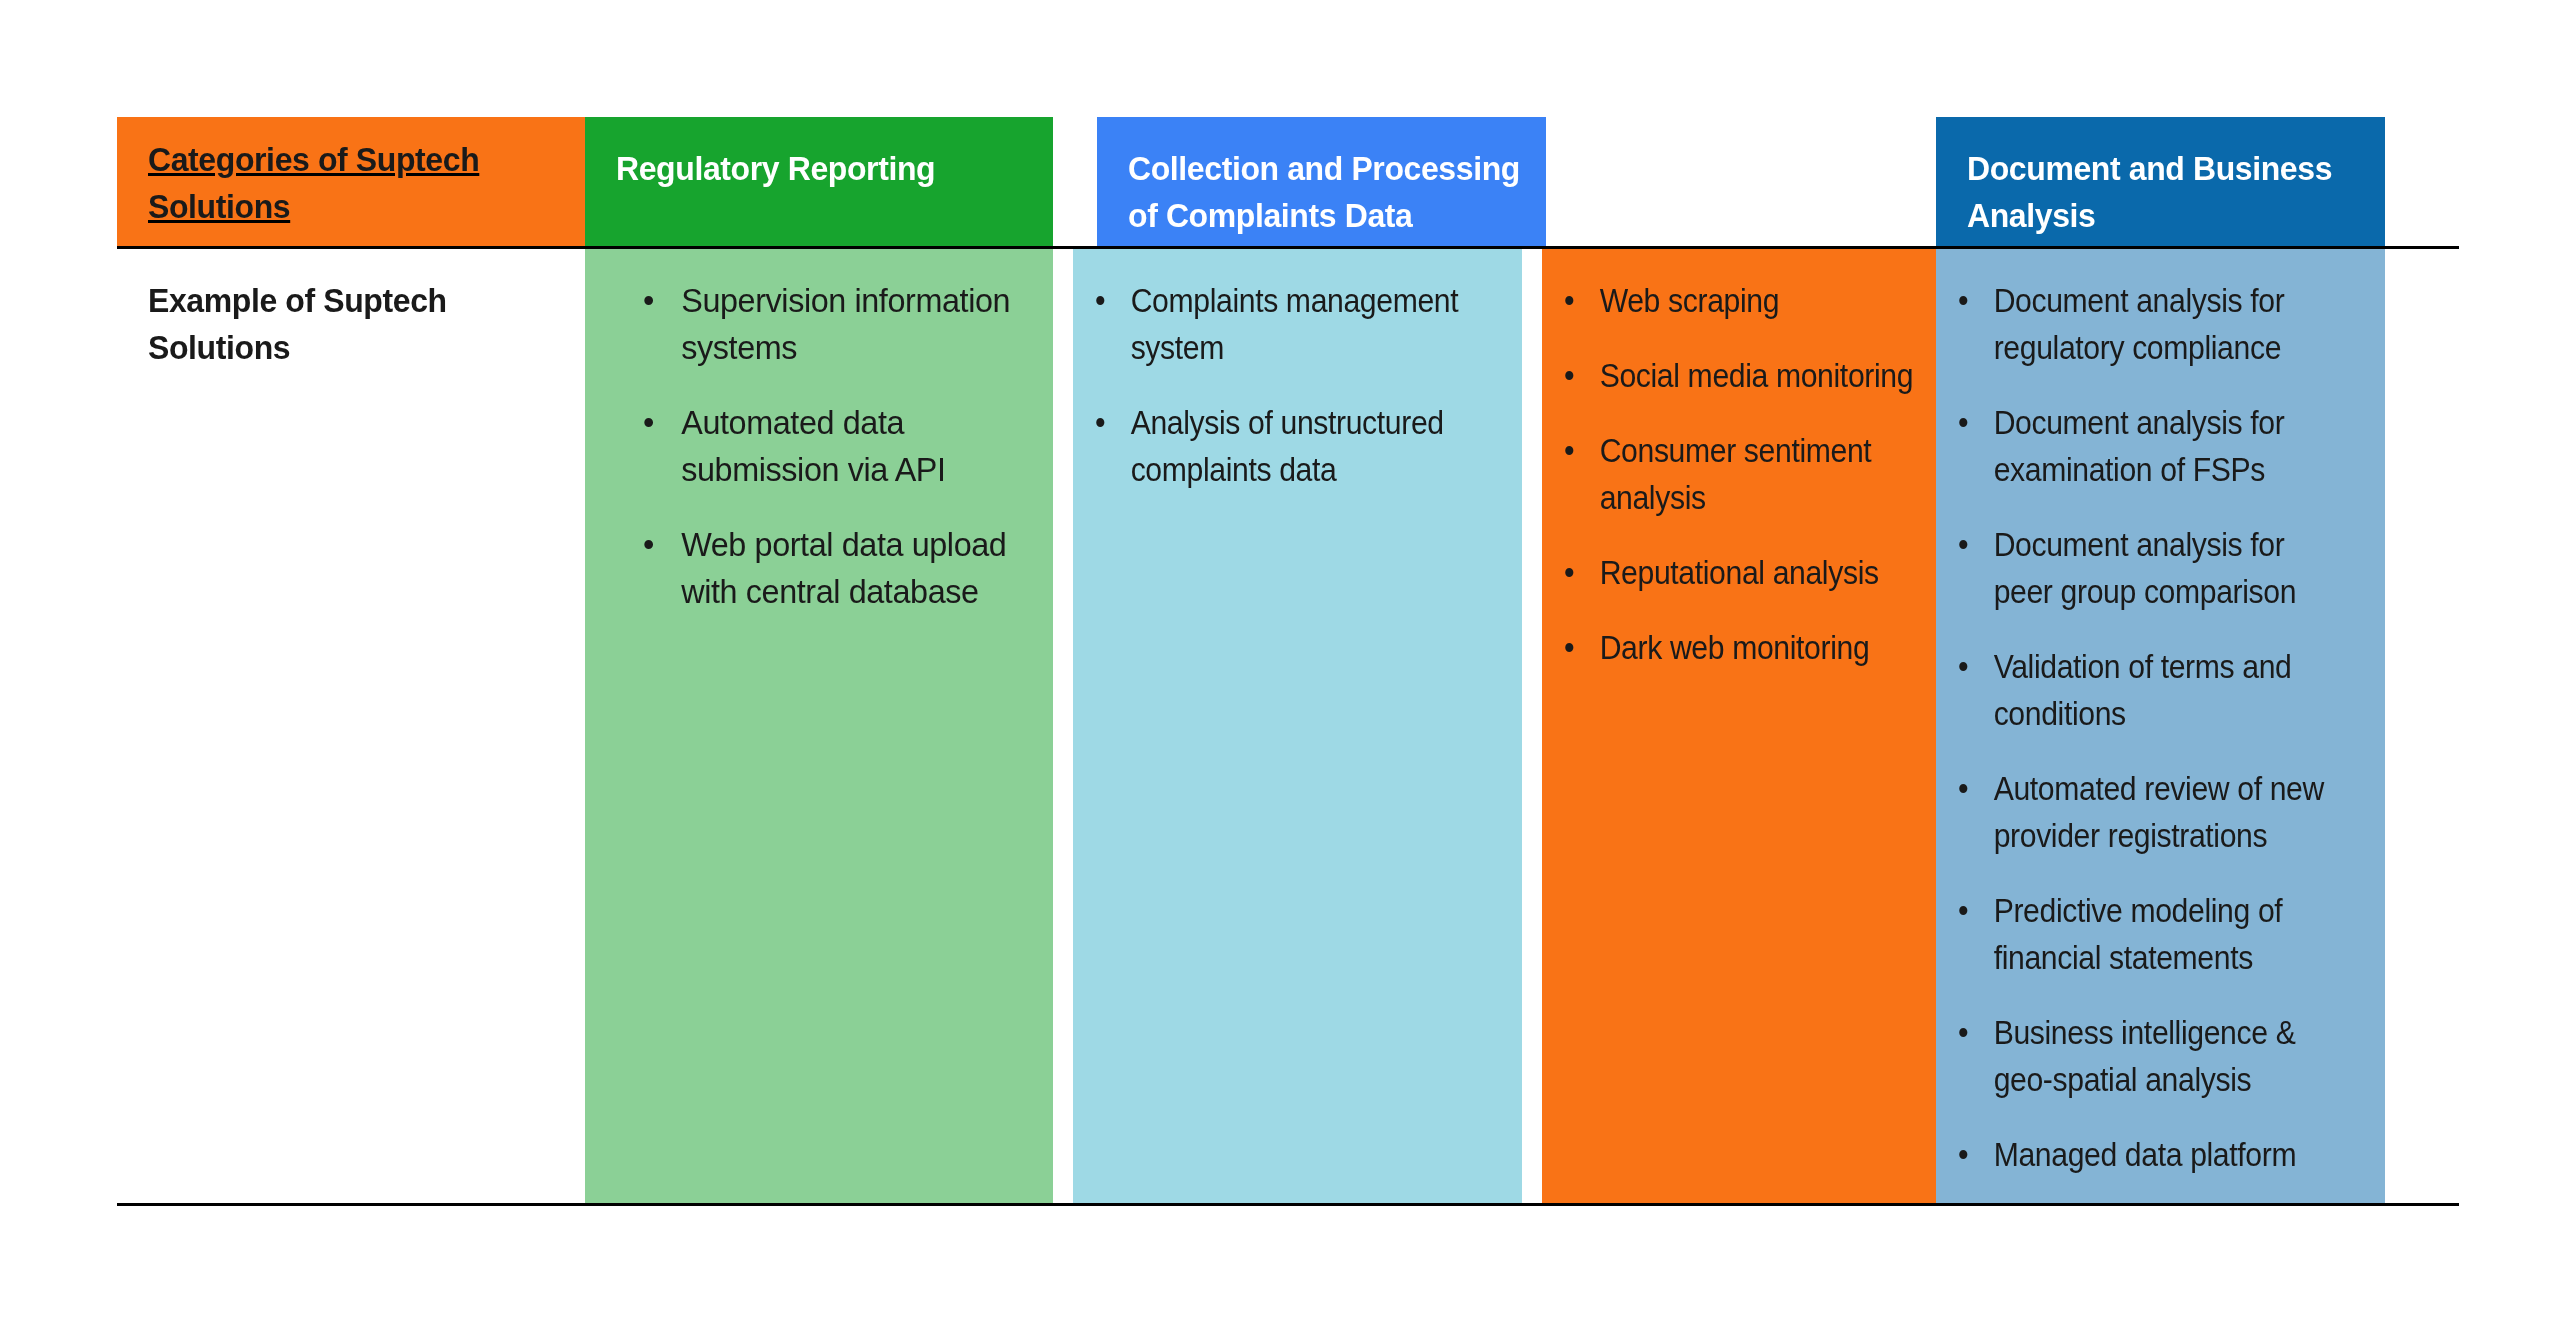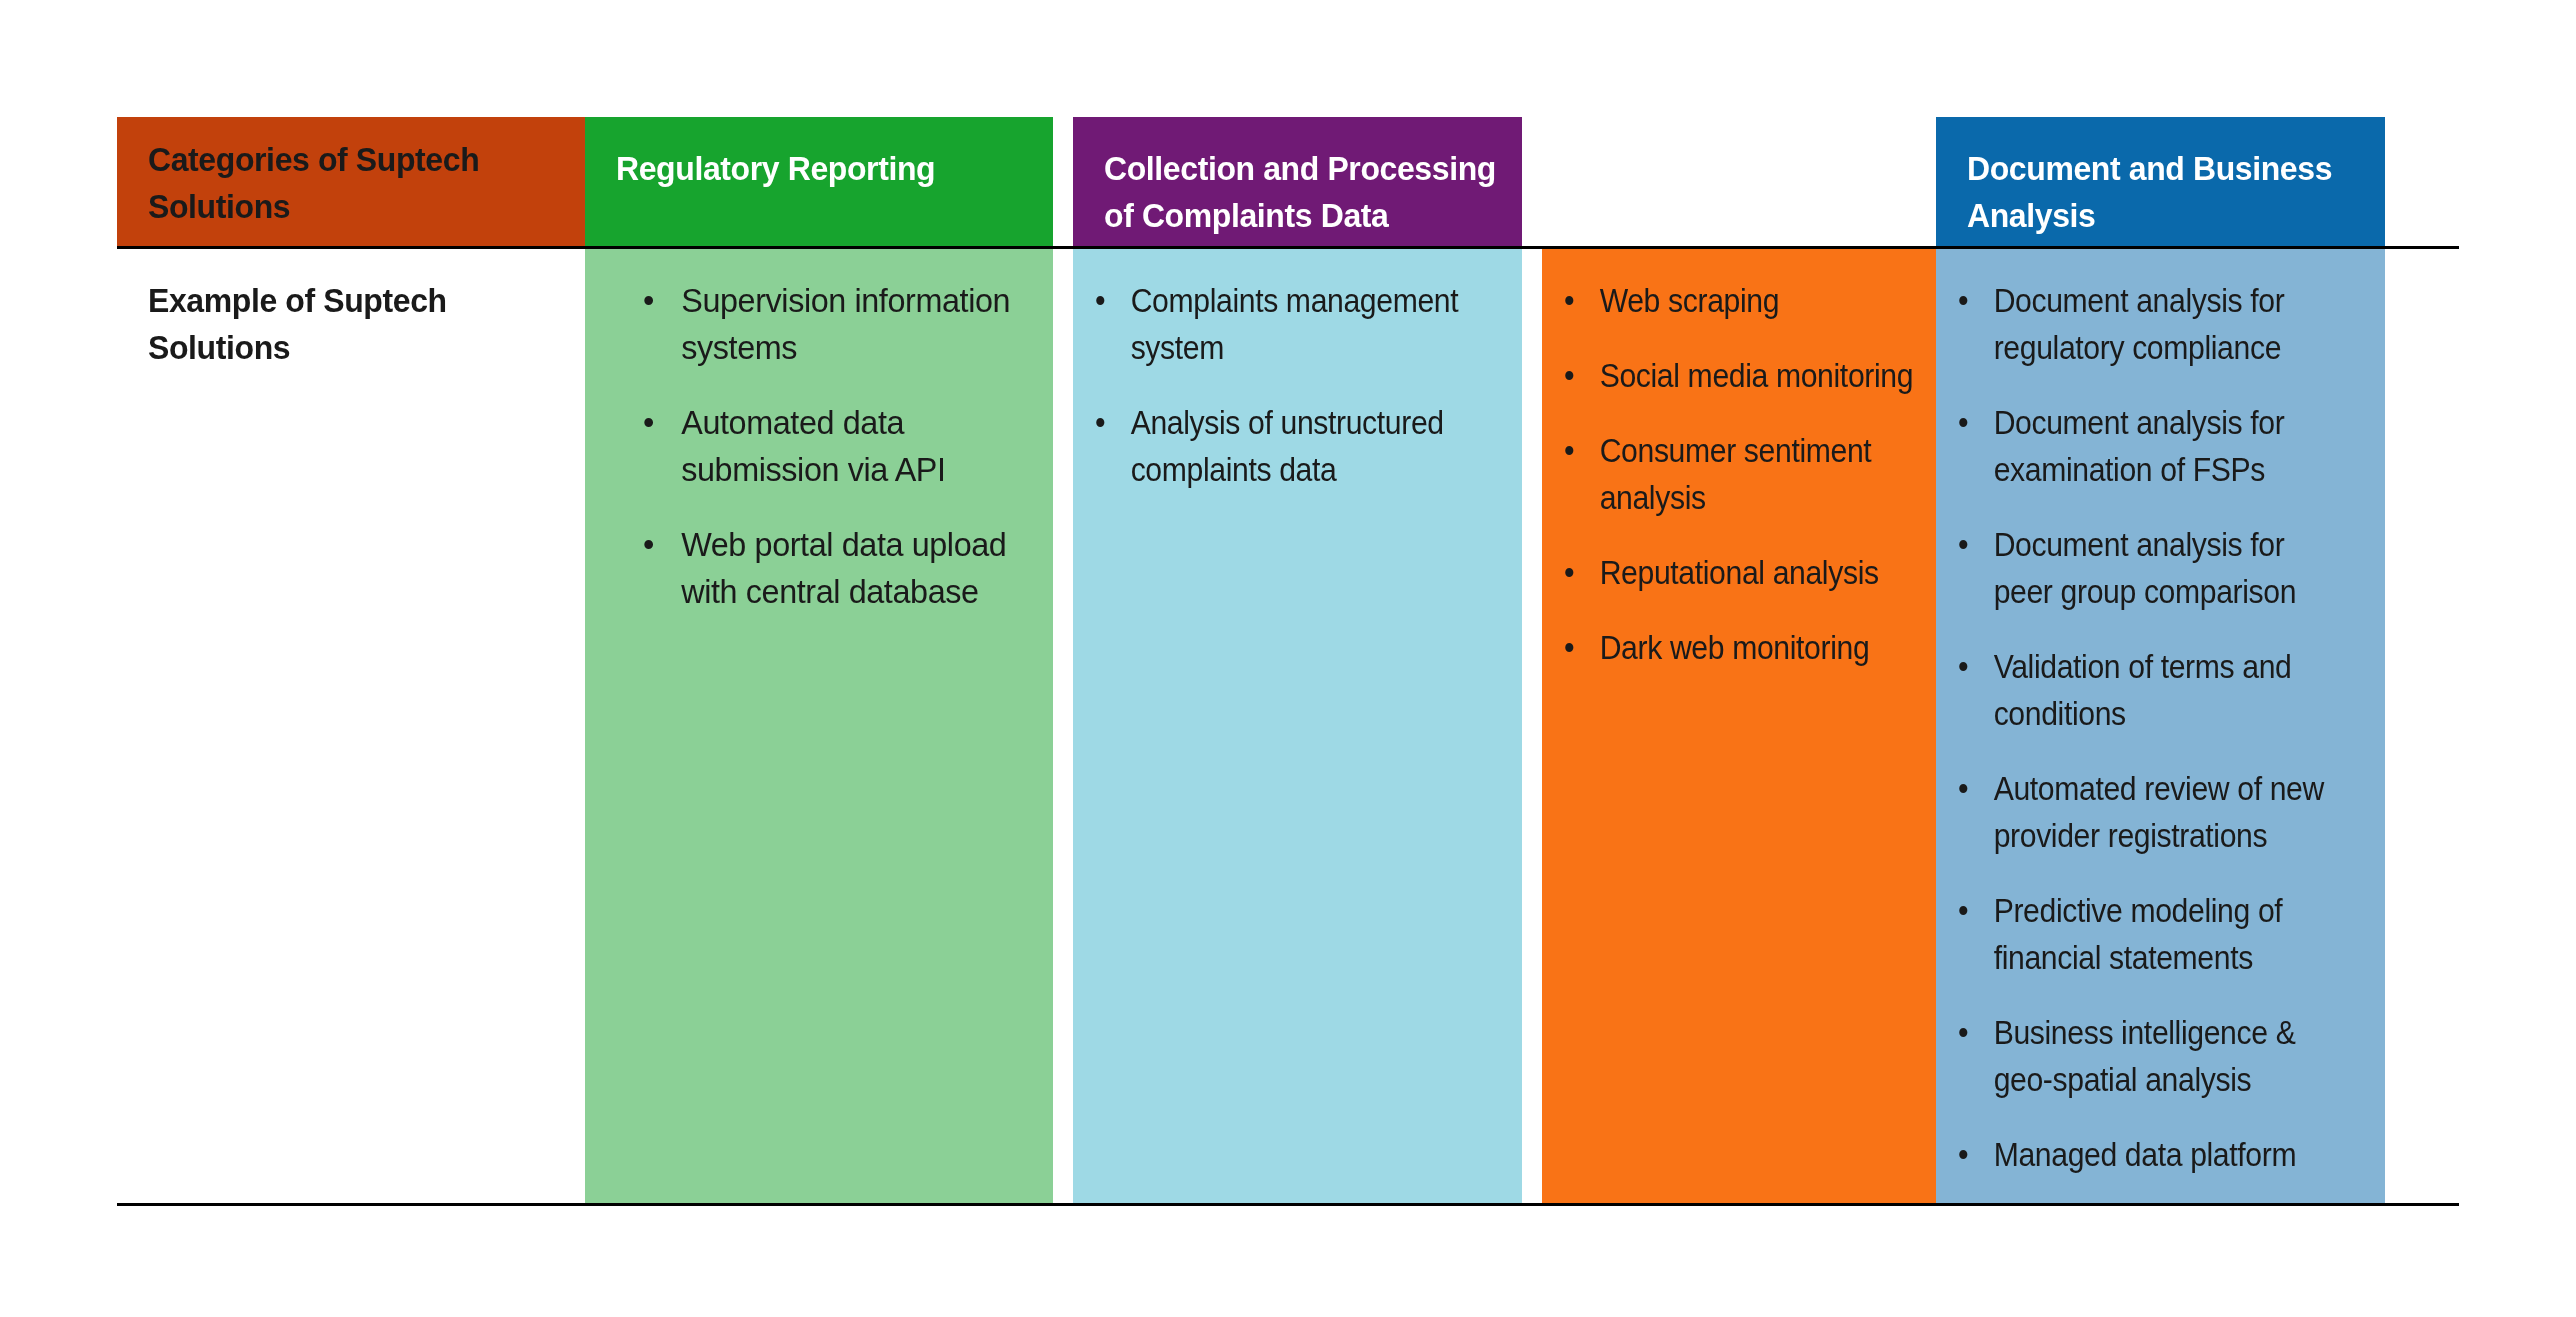--- a/index.html
+++ b/index.html
@@ -15,21 +15,21 @@
 
   
   .c1 { left: 117px;  width: 468px; }
   .c2 { left: 585px;  width: 468px; padding-left: 36px; }
   .c3 { left: 1073px; width: 449px; }
   .c4 { left: 1542px; width: 449px; }
   .c5 { left: 1936px; width: 449px; }
 
   
   .header-cell { top: 117px; height: 129px; padding: 28px 0 0 31px; }
-  .corner-cell { top: 117px; height: 129px; padding: 19px 7.8px 0 31px; background: #c2410c; }
+  .corner-cell { top: 117px; height: 129px; padding: 19px 7.8px 0 31px; background: #f97316; text-decoration: underline; }
 
   
   .body-cell { top: 249px; height: 954px; }
   .label-cell { top: 249px; height: 752px; padding: 28px 7.8px 0 31px; background: #ffffff; }
 
   .rule { position: absolute; left: 117px; width: 2342px; height: 3.1px; background: #000; }
   .rule-top { top: 246px; }
   .rule-bottom { top: 1203px; }
 
   .title-block {
@@ -81,21 +81,21 @@
         <div>Solutions</div>
       </div>
   </div>
 
   <div class="cell header-cell c2" style="background-color: rgb(23, 164, 46);">
     <div class="title-block">
         <div>Regulatory Reporting</div>
       </div>
   </div>
 
-  <div class="cell header-cell c3" style="background-color: #701a75;">
+  <div class="cell header-cell c3" style="background-color: #3b82f6; margin-left: 24px;">
     <div class="title-block">
         <div>Collection and Processing</div>
         <div>of Complaints Data</div>
       </div>
   </div>
 
 
   <div class="cell header-cell c5" style="background-color: rgb(10, 105, 171);">
     <div class="title-block">
         <div>Document and Business</div>

